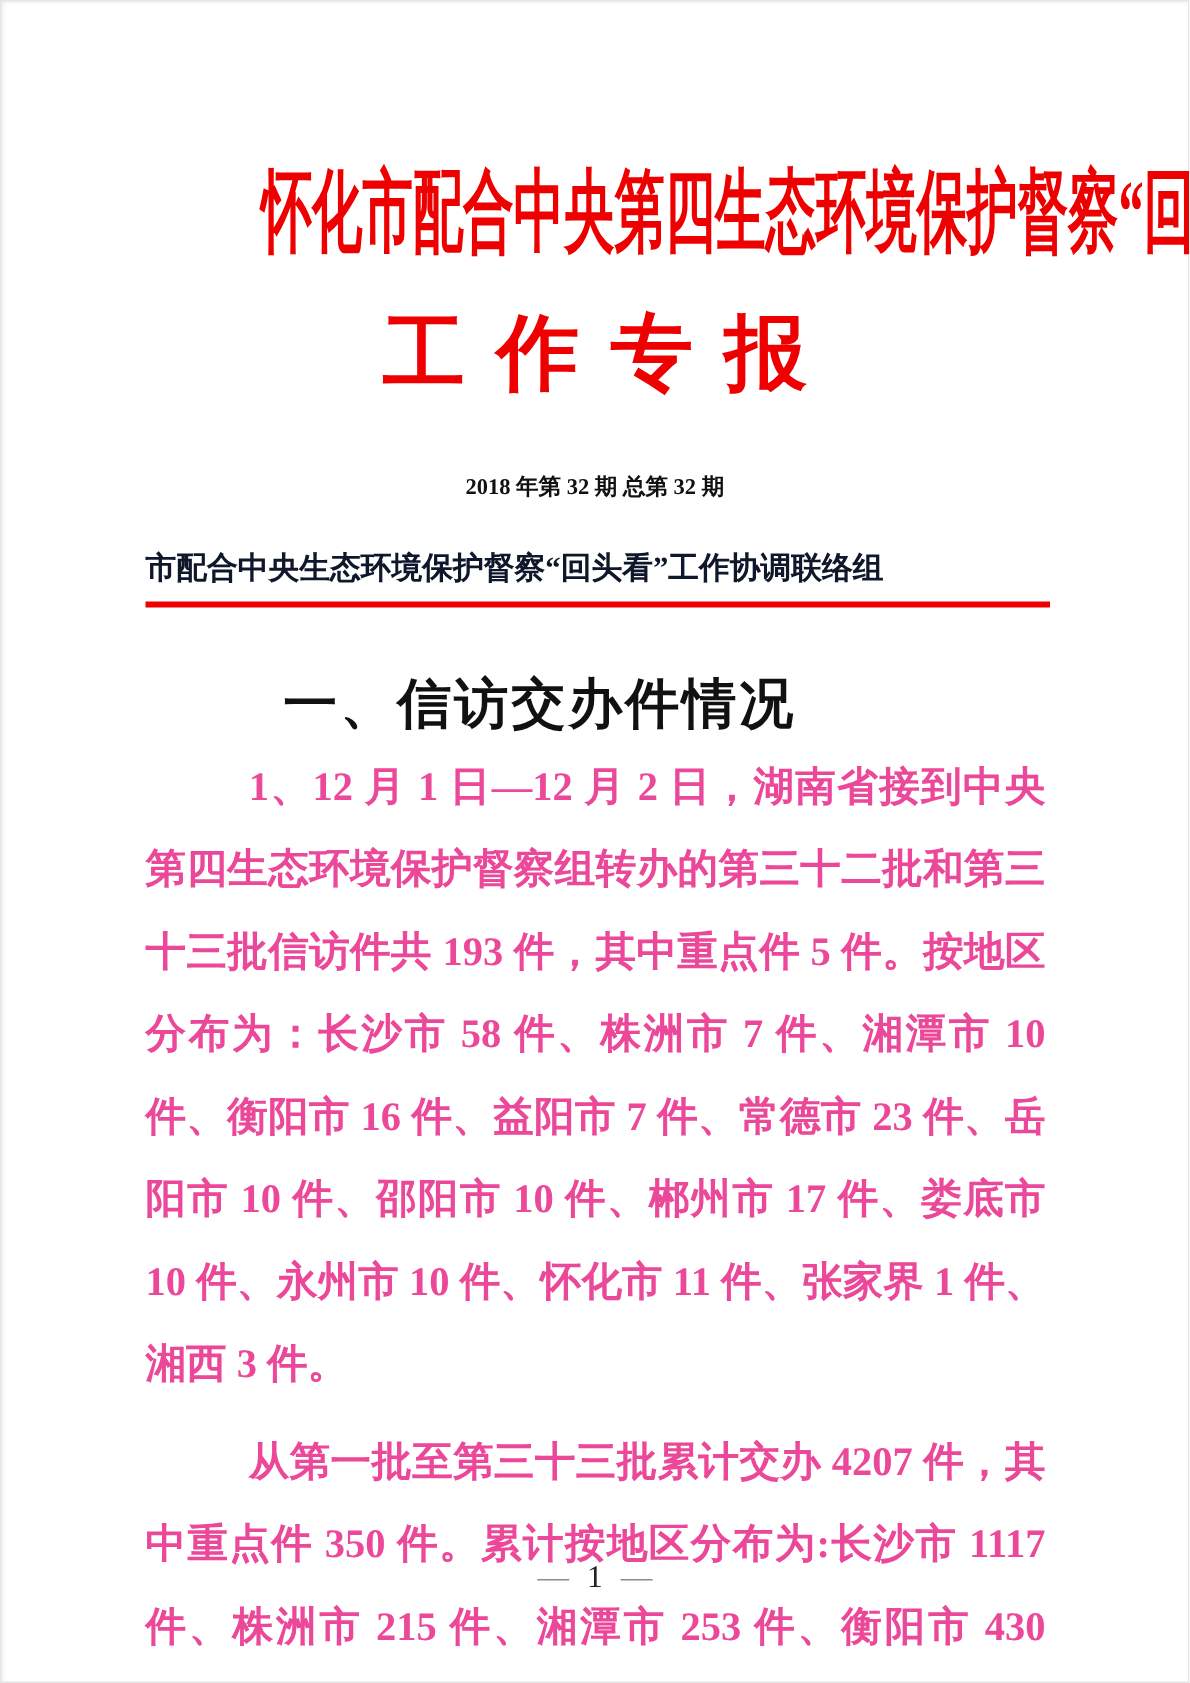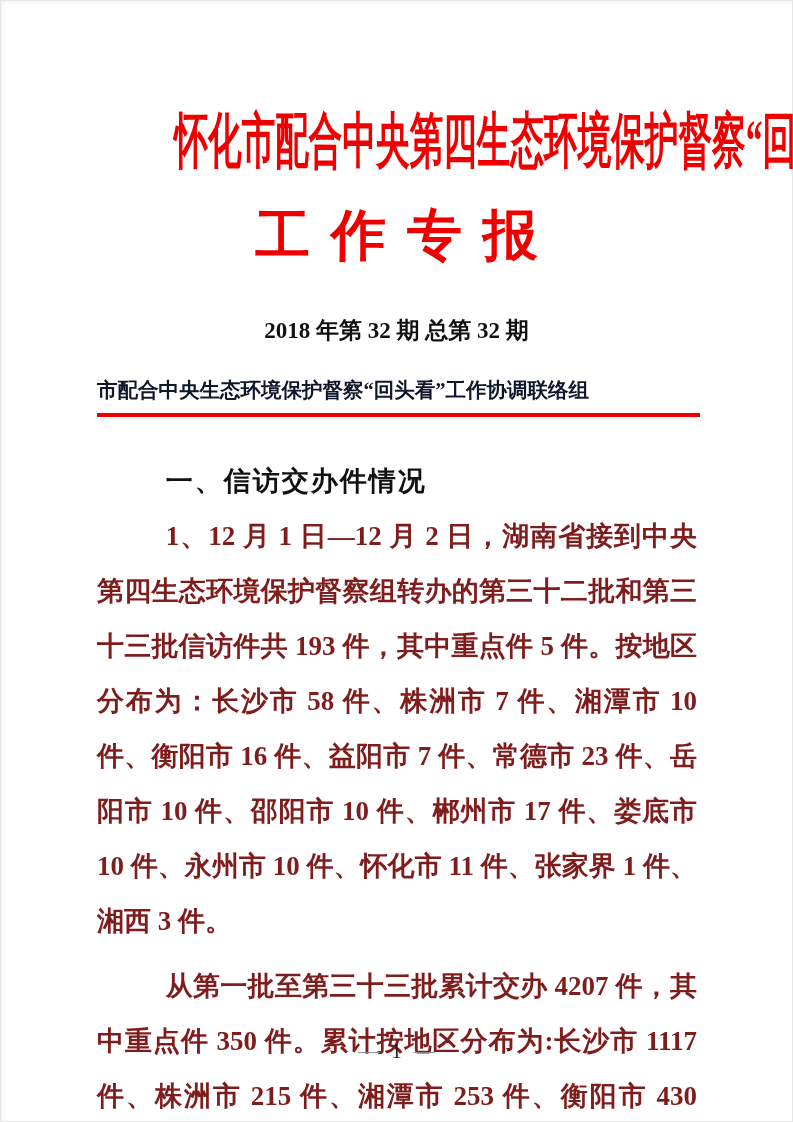--- a/index.html
+++ b/index.html
@@ -37,21 +37,21 @@
     line-height: 58px;
     font-weight: bold;
     color: var(--accent);
     letter-spacing: 0.38em;
     text-indent: 0.38em;
     font-family: "Liberation Serif", "DejaVu Serif", serif;
   }
   .issue-line {
     margin-top: 50px;
     text-align: center;
-    font-size: 23px;
+    font-size: 15px;
     font-weight: bold;
     color: #111111;
   }
   .org-row {
     margin: 30px 95px 0 97px;
     display: flex;
     justify-content: space-between;
     align-items: baseline;
     font-size: 20.5px;
     font-weight: bold;
@@ -61,34 +61,34 @@
   .red-rule {
     margin: 9px 93px 0 97px;
     height: 4px;
     background: var(--accent);
   }
   .content {
     margin: 0 96px 0 97px;
   }
   .section-heading {
     margin: 46px 0 0 0;
-    font-size: 27px;
+    font-size: 36px;
     line-height: 36px;
     font-weight: bold;
     color: #111111;
     text-indent: 2.55em;
     font-family: "Liberation Sans", "DejaVu Sans", sans-serif;
     letter-spacing: 2px;
   }
   .body-paragraph {
     margin: 10px 0 0 0;
     font-size: 27px;
     line-height: 55px;
     font-weight: 600;
-    color: #7f1d1d;
+    color: #ec4899;
     text-align: justify;
     text-indent: 2.55em;
     font-family: "Liberation Serif", "DejaVu Serif", serif;
   }
   .page-footer {
     position: absolute;
     left: 0; right: 0;
     bottom: 58px;
     text-align: center;
     font-size: 21px;

